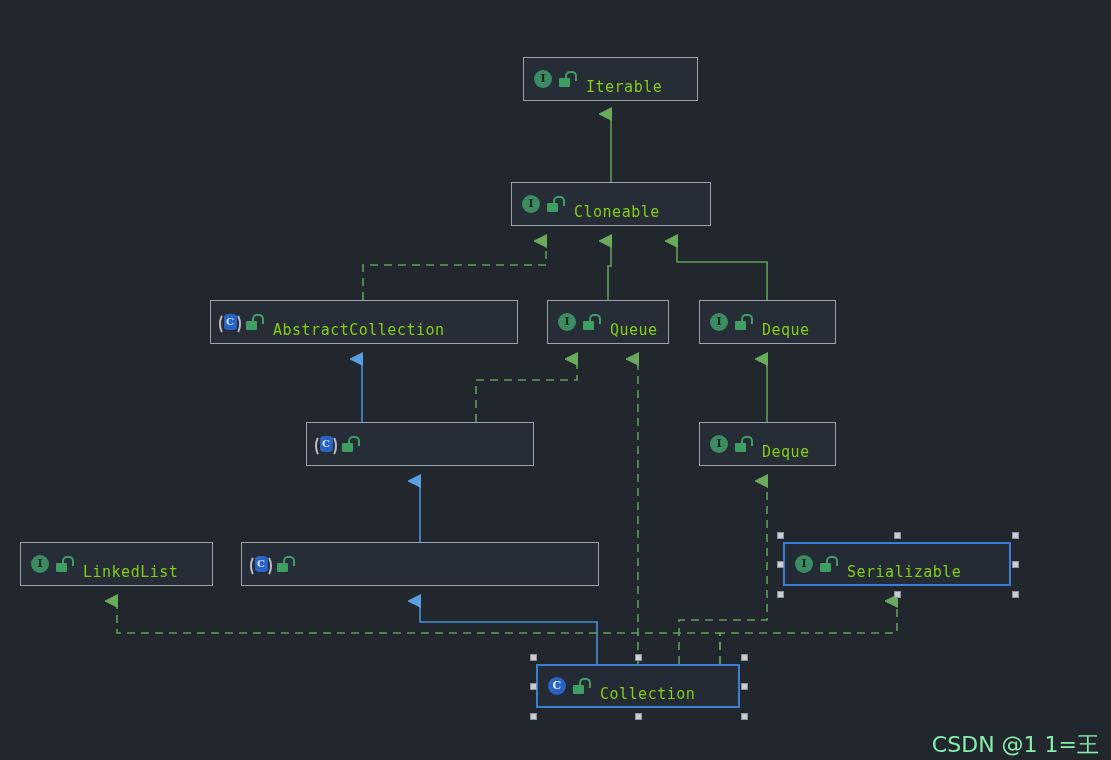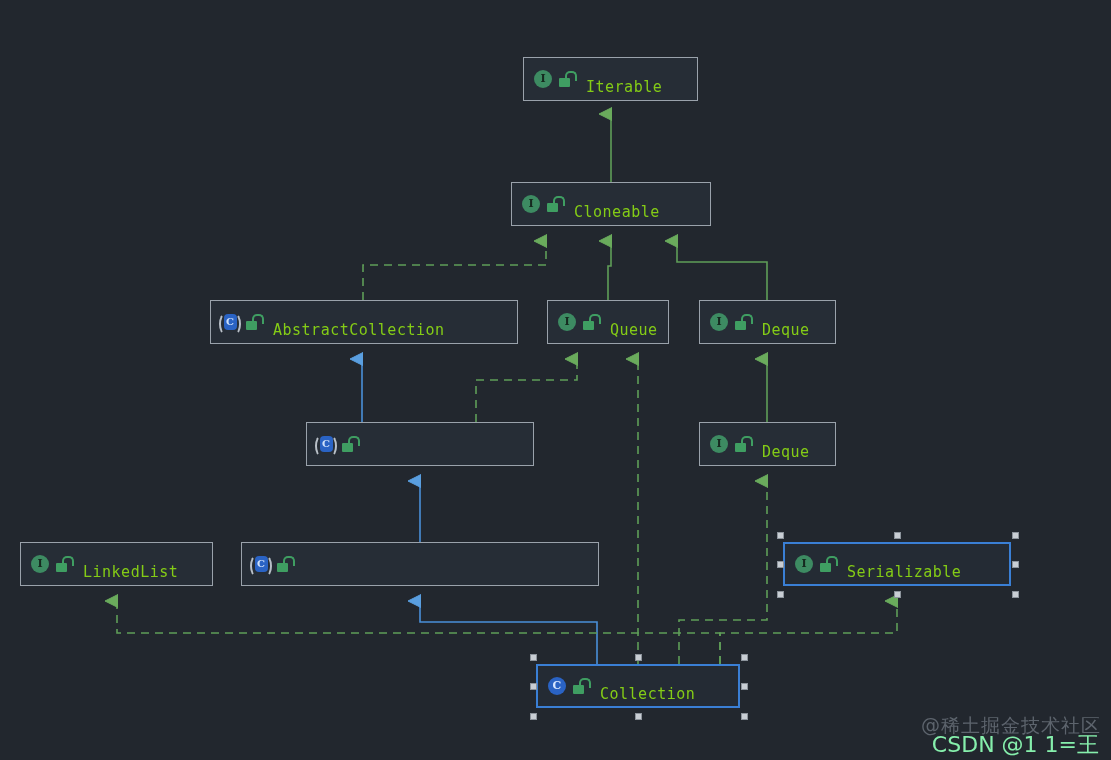--- a/index.html
+++ b/index.html
@@ -384,15 +384,14 @@
       <div class="handle" style="left: 530px; top: 654px;"></div>
       <div class="handle" style="left: 635px; top: 654px;"></div>
       <div class="handle" style="left: 741px; top: 654px;"></div>
       <div class="handle" style="left: 530px; top: 683px;"></div>
       <div class="handle" style="left: 741px; top: 683px;"></div>
       <div class="handle" style="left: 530px; top: 713px;"></div>
       <div class="handle" style="left: 635px; top: 713px;"></div>
       <div class="handle" style="left: 741px; top: 713px;"></div>
     </div>
 
-  <div class="watermark wm1">@稀土掘金技术社区</div>
   <div class="watermark wm2">CSDN @1 1=王</div>
 </div>
 
 </body></html>

